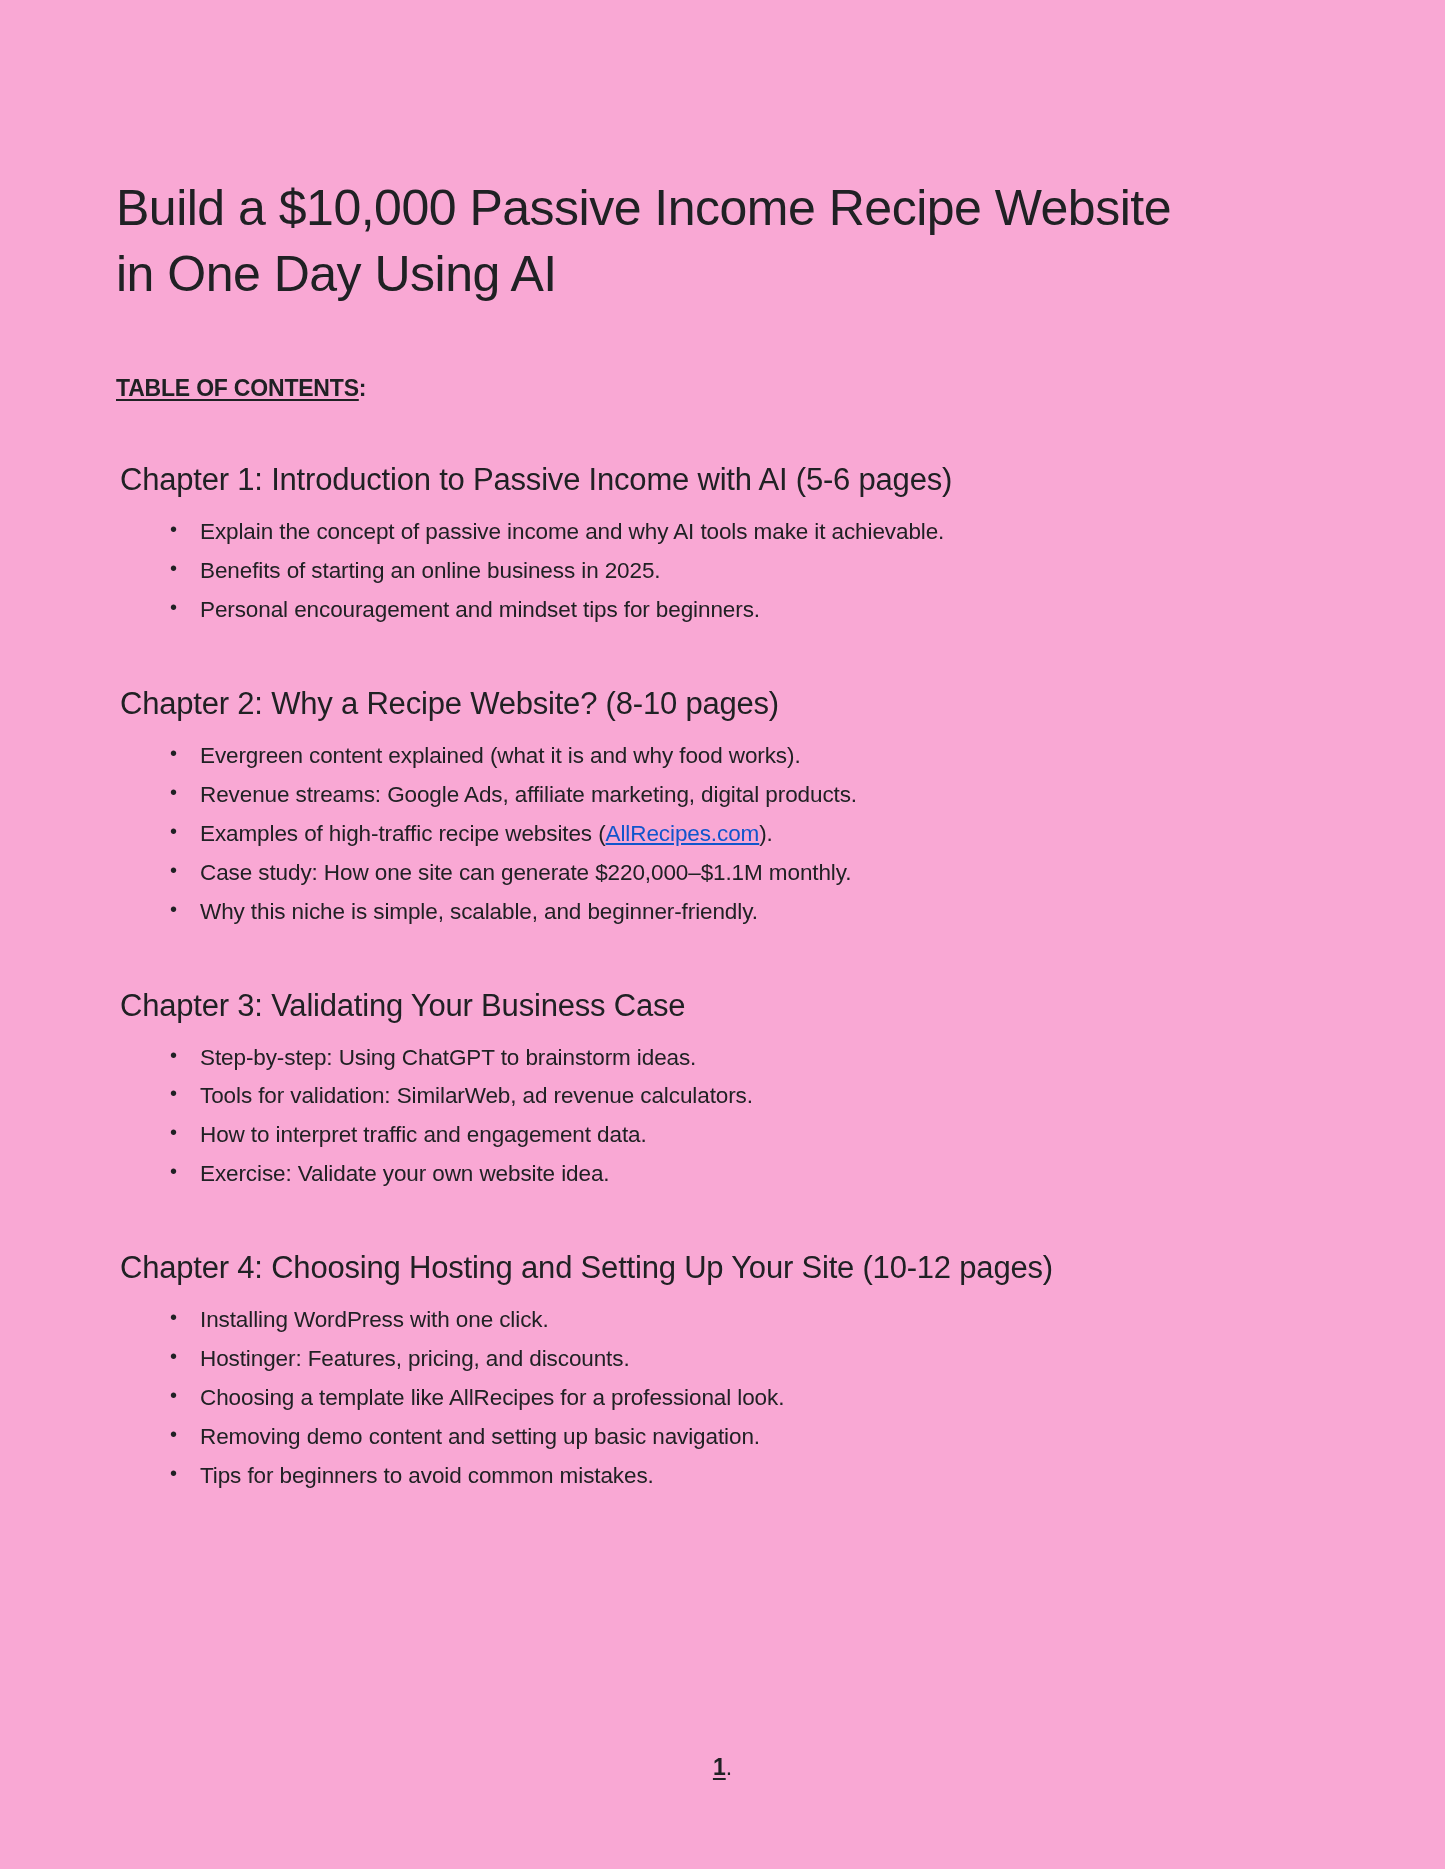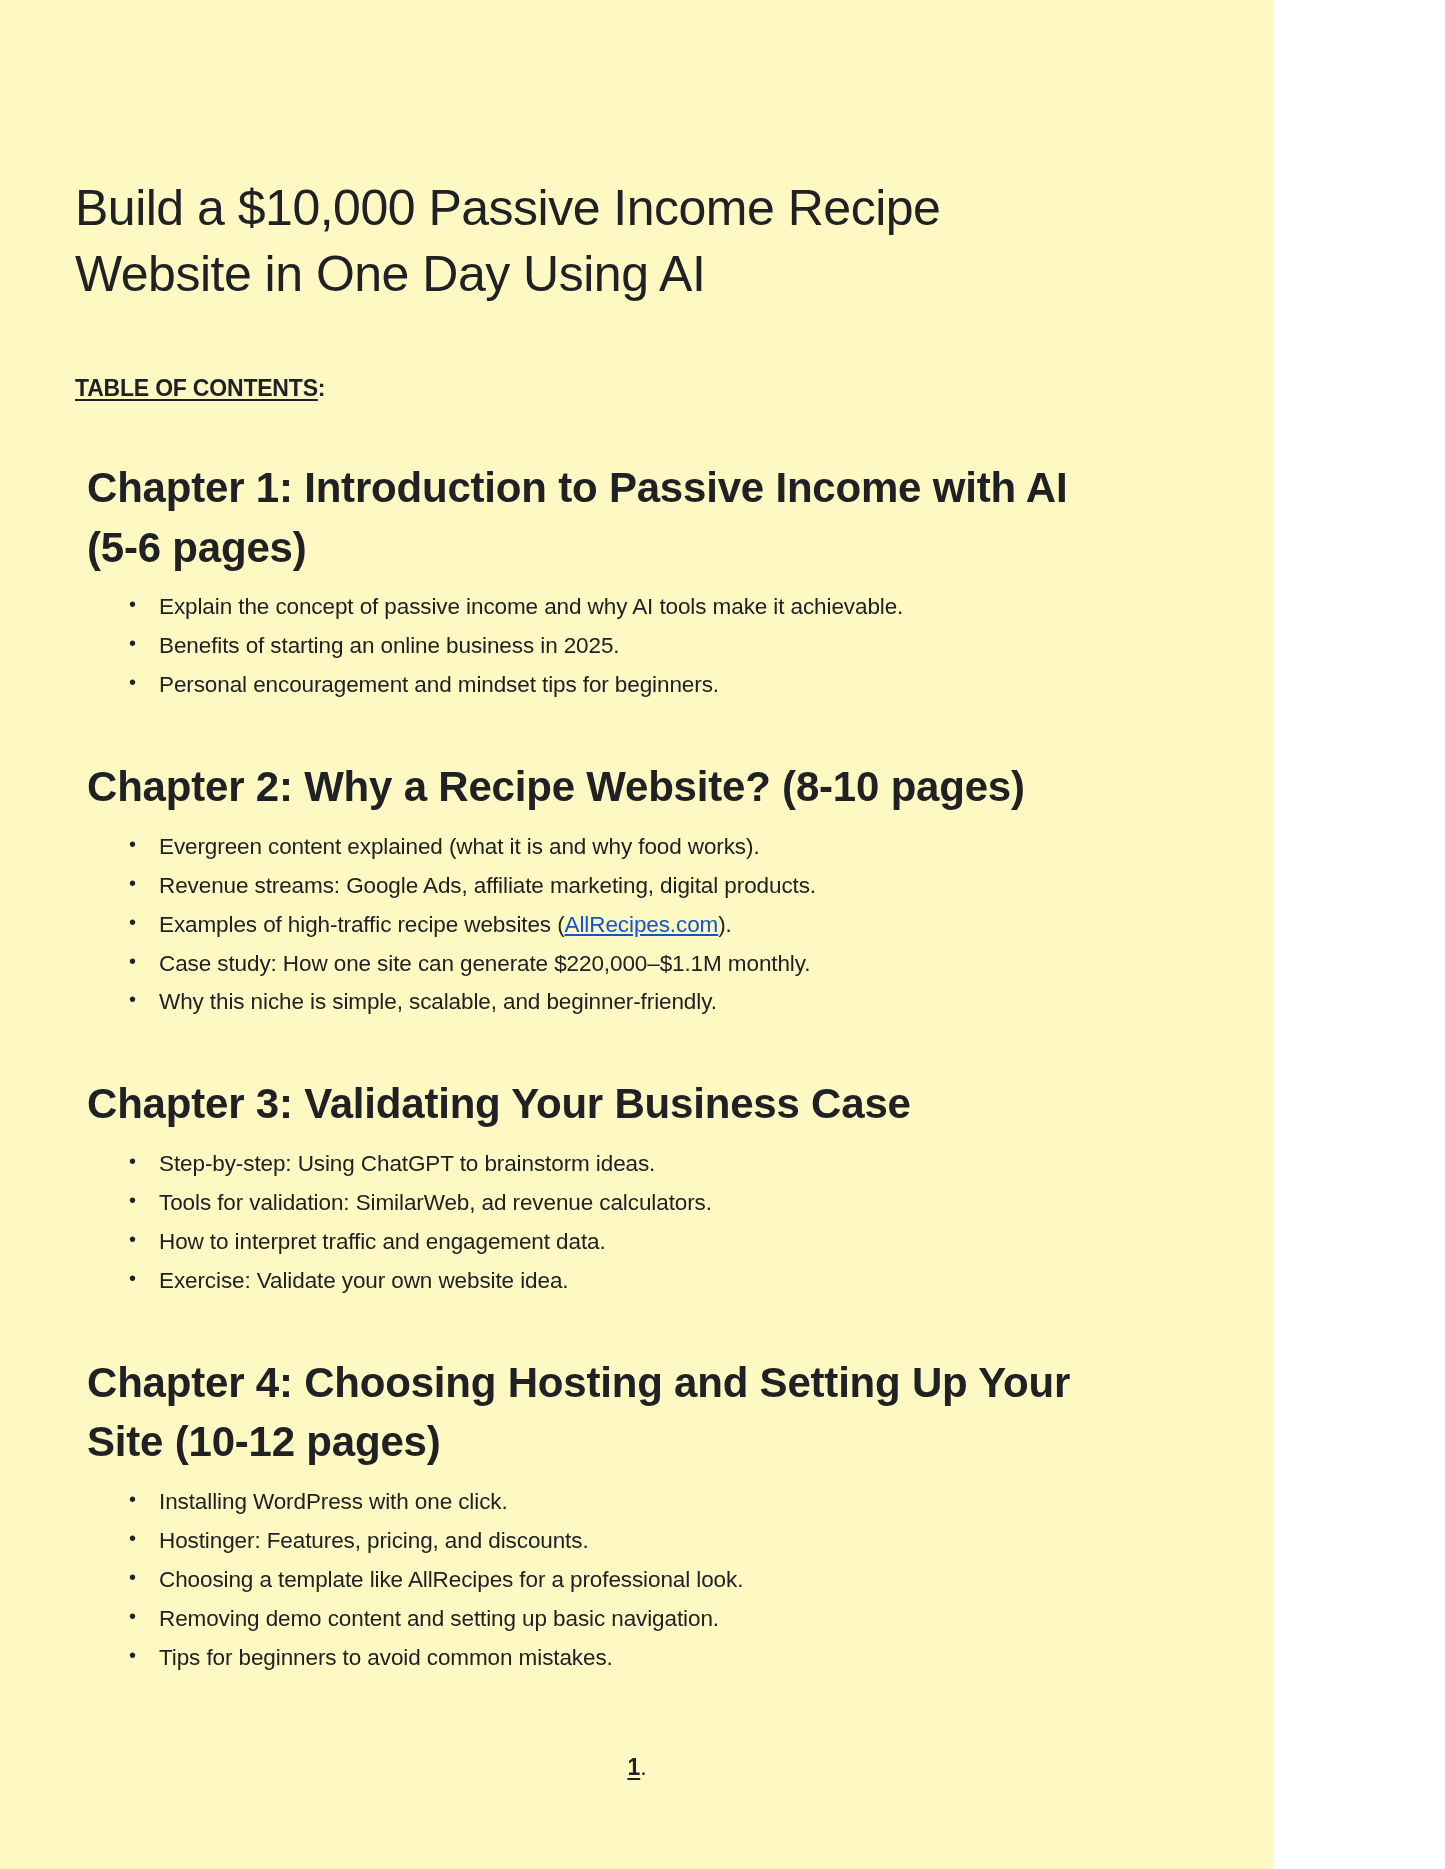--- a/index.html
+++ b/index.html
@@ -9,25 +9,25 @@
   }
   body {
     width: 1445px;
     height: 1869px;
     font-family: "Liberation Sans", sans-serif;
     color: #202124;
     -webkit-font-smoothing: antialiased;
   }
   .page {
     position: relative;
-    width: 1274px;
+    width: 1445px;
     height: 1869px;
-    background: #fef9c3;
+    background: #f9a8d4;
     box-sizing: border-box;
-    padding: 175px 170px 0 75px;
+    padding: 175px 170px 0 116px;
   }
   .doc-title {
     font-size: 50px;
     line-height: 1.32;
     font-weight: 400;
     letter-spacing: -0.5px;
     color: #202124;
     margin: 0 0 0 0;
     max-width: 1060px;
   }
@@ -42,27 +42,27 @@
     text-decoration: underline;
     text-underline-offset: 3px;
   }
   .chapter {
     margin-top: 56px;
   }
   .chapter:first-of-type {
     margin-top: 56px;
   }
   .chapter-title {
-    font-size: 42px;
-    font-weight: 700;
+    font-size: 31px;
+    font-weight: 400;
     line-height: 1.42;
     color: #202124;
     letter-spacing: -0.2px;
     max-width: 1090px;
-    margin: 12px;
+    margin: 4px;
   }
   ul.bullets {
     margin: 14px 0 0 0;
     padding-left: 78px;
     list-style: none;
   }
   ul.bullets li {
     position: relative;
     font-size: 22.5px;
     line-height: 1.42;

